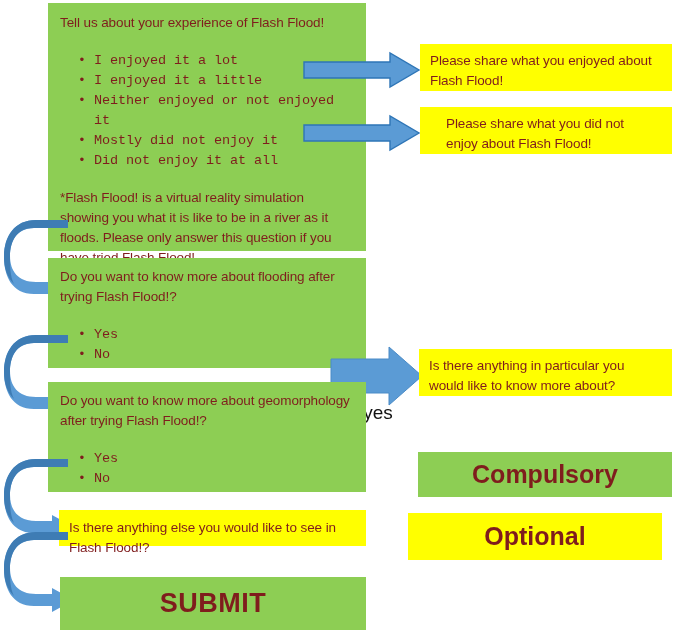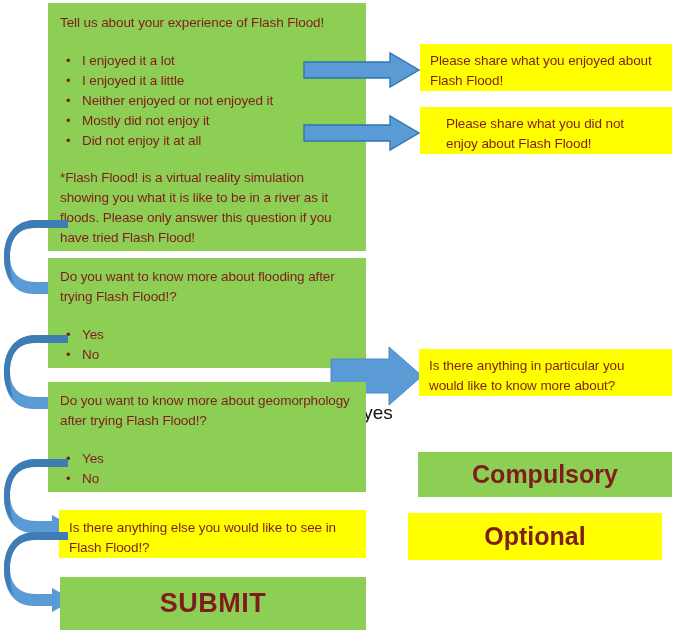--- a/index.html
+++ b/index.html
@@ -27,23 +27,24 @@
   }
   .yellow {
     background: #FFFF00;
   }
   .qtext {
     font-size: 13.5px;
     line-height: 20px;
     letter-spacing: -0.1px;
   }
   .bullets {
-    margin: 0;
+    margin: 12px;
     padding: 0;
     list-style: none;
+    font-family: Liberation Mono, monospace;
   }
   .bullets li {
     position: relative;
     padding-left: 22px;
     font-size: 13.5px;
     line-height: 20px;
     letter-spacing: -0.1px;
   }
   .bullets li:before {
     content: "\2022";
@@ -154,21 +155,21 @@
 
   <svg class="arrow-svg" style="left:6px; top:455px;" width="70" height="92" viewBox="0 0 70 92">
     <path d="M62,12 L28,12 C10,12 4,26 4,40 C4,55 12,66 30,66 L46,66 L46,60 L68,72 L46,84 L46,78 L28,78 C6,78 -2,60 -2,41 C-2,21 8,4 30,4 L62,4 Z" fill="#5B9BD5" stroke="none"></path>
     <path d="M62,4 L30,4 C8,4 -2,21 -2,41 C-2,52 1,61 8,68 C4,60 4,50 4,41 C4,26 10,12 28,12 L62,12 Z" fill="#3E7CB4"></path>
   </svg>
 
   <div class="box green" style="left:418px; top:452px; width:254px; height:45px;">
     <div class="legend-label">Compulsory</div>
   </div>
 
-  <div class="box yellow" style="left:59px; top:510px; width:307px; height:48px; padding:8px 10px;">
+  <div class="box yellow" style="left:59px; top:510px; width:307px; height:36px; padding:8px 10px;">
     <div class="qtext">Is there anything else you would like to see in Flash Flood!?</div>
   </div>
 
   <div class="box yellow" style="left:408px; top:513px; width:254px; height:47px;">
     <div class="legend-label">Optional</div>
   </div>
 
   <svg class="arrow-svg" style="left:6px; top:528px;" width="70" height="92" viewBox="0 0 70 92">
     <path d="M62,12 L28,12 C10,12 4,26 4,40 C4,55 12,66 30,66 L46,66 L46,60 L68,72 L46,84 L46,78 L28,78 C6,78 -2,60 -2,41 C-2,21 8,4 30,4 L62,4 Z" fill="#5B9BD5" stroke="none"></path>
     <path d="M62,4 L30,4 C8,4 -2,21 -2,41 C-2,52 1,61 8,68 C4,60 4,50 4,41 C4,26 10,12 28,12 L62,12 Z" fill="#3E7CB4"></path>

